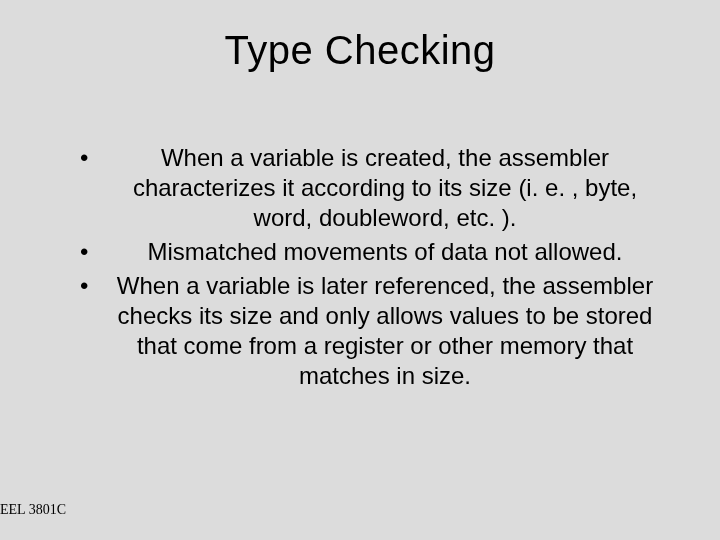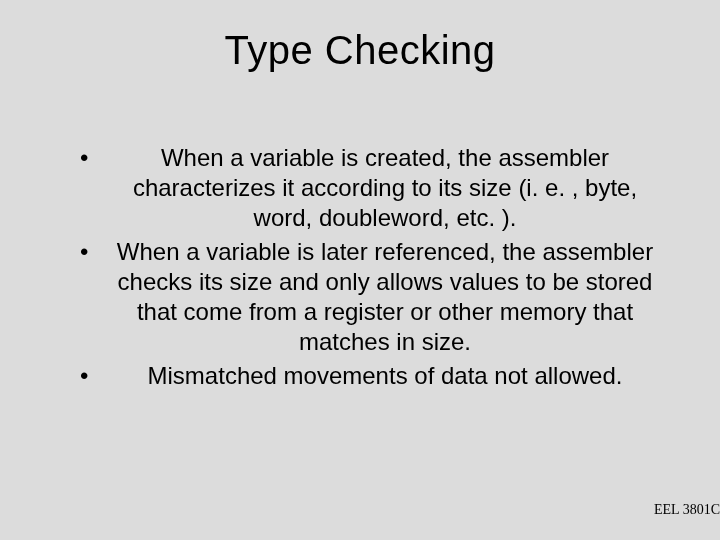--- a/index.html
+++ b/index.html
@@ -51,30 +51,30 @@
     left: 0;
     top: 0;
     font-size: 24px;
     color: #000;
   }
   .footer {
     position: absolute;
     bottom: 22px;
     left: 0;
     width: 100%;
-    text-align: right;
+    text-align: left;
     font-family: "Times New Roman", Times, serif;
     font-size: 14px;
     color: #000;
   }
 </style>
 </head>
 <body>
 
 <div class="slide">
   <h1 class="title">Type Checking</h1>
   <ul class="bullets">
     <li>When a variable is created, the assembler characterizes it according to its size (i. e. , byte, word, doubleword, etc. ).</li>
+    <li>Mismatched movements of data not allowed.</li>
     <li>When a variable is later referenced, the assembler checks its size and only allows values to be stored that come from a register or other memory that matches in size.</li>
-    <li>Mismatched movements of data not allowed.</li>
   </ul>
   <div class="footer">EEL 3801C</div>
 </div>
 
 </body></html>

